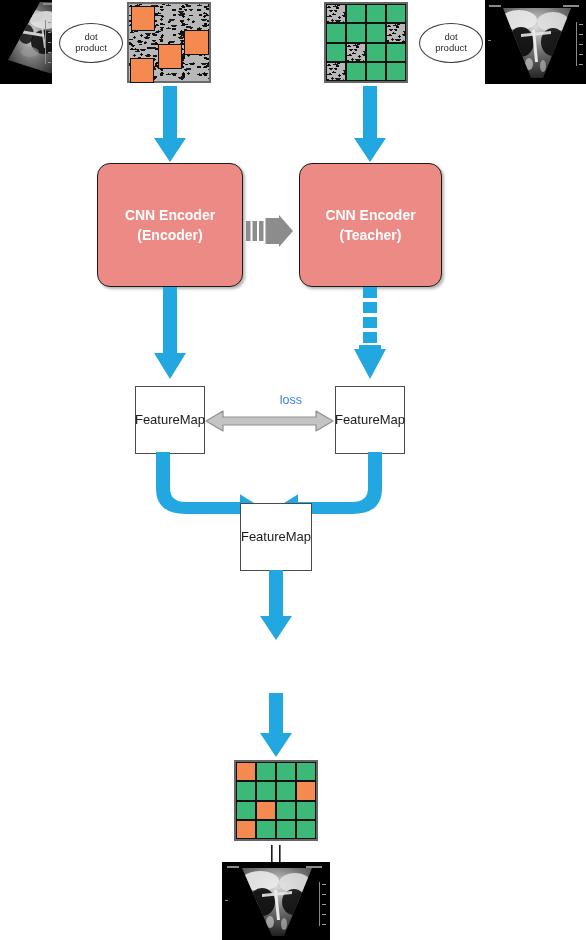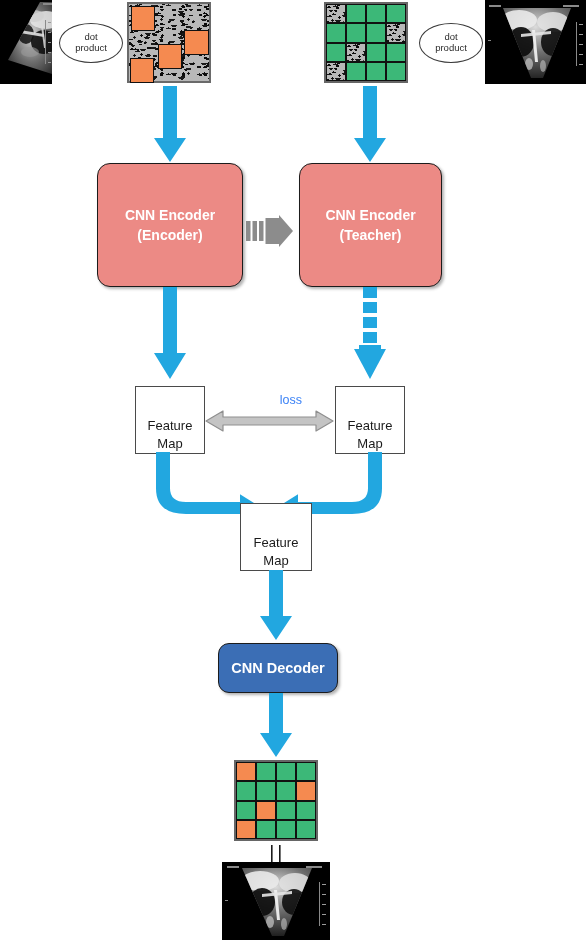--- a/index.html
+++ b/index.html
@@ -105,23 +105,23 @@
     color: #ffffff;
     font-size: 14px;
     font-weight: 600;
     line-height: 1.45;
     box-shadow: 2px 2px 3px rgba(0,0,0,0.30);
   }
   .fm-box {
     background: #ffffff;
     border: 1.4px solid #4a4a4a;
     display: flex;
-    flex-direction: column;
+    flex-direction: row;
     align-items: center;
-    justify-content: flex-end;
+    justify-content: center;
     color: #1b1b1b;
     font-size: 13px;
     line-height: 1.38;
   }
   .decoder-box {
     background: #3b6eb5;
     border: 1.5px solid #1c1c1c;
     border-radius: 11px;
     display: flex;
     align-items: center;
@@ -347,23 +347,20 @@
 
   <div class="abs fm-box" style="left:240px; top:503px; width:70px; height:66px;">
     <span>Feature</span>
     <span>Map</span>
   </div>
 
   <svg class="abs" style="left:258px; top:570px;" width="36" height="72" viewBox="0 0 36 72">
     <path d="M 11 0 L 25 0 L 25 46 L 34 46 L 18 70 L 2 46 L 11 46 Z" fill="#22A7E0"></path>
   </svg>
 
-  <div class="abs decoder-box" style="left:218px; top:643px; width:118px; height:48px;">
-    <span>CNN Decoder</span>
-  </div>
 
   <svg class="abs" style="left:258px; top:693px;" width="36" height="66" viewBox="0 0 36 66">
     <path d="M 11 0 L 25 0 L 25 40 L 34 40 L 18 64 L 2 40 L 11 40 Z" fill="#22A7E0"></path>
   </svg>
 
   <div class="abs grid4" style="left:234px; top:760px; width:84px; height:81px;">
     <div class="cell" style="background:#F58A50;"></div>
     <div class="cell" style="background:#3CB878;"></div>
     <div class="cell" style="background:#3CB878;"></div>
     <div class="cell" style="background:#3CB878;"></div>

